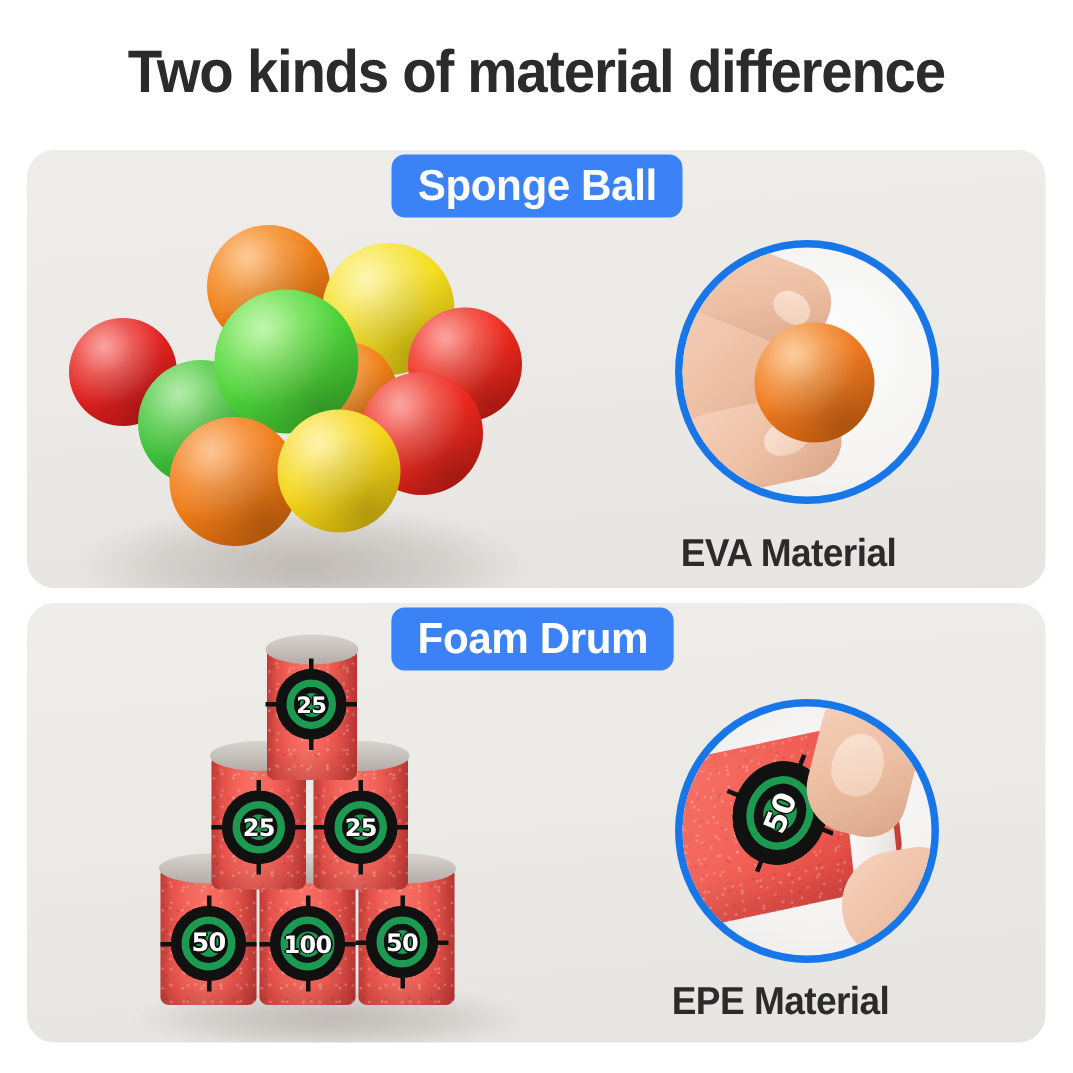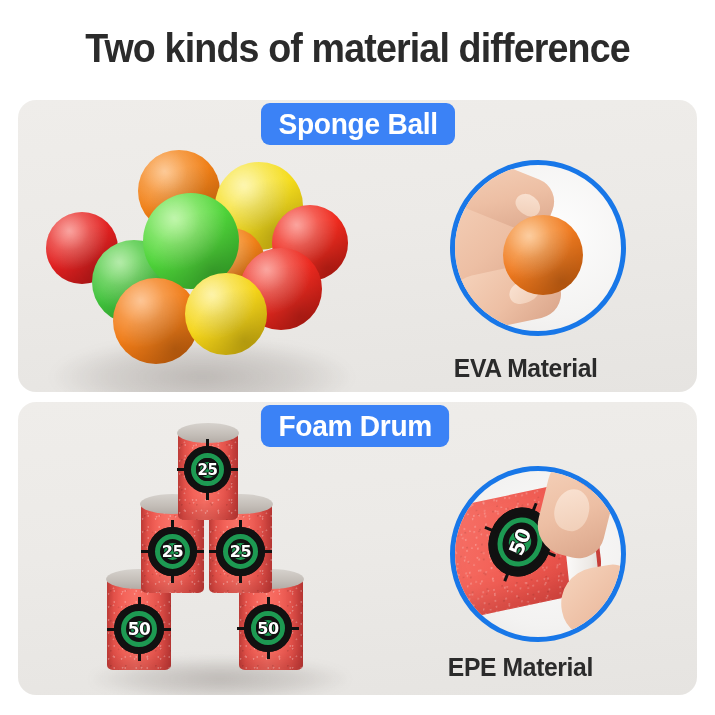--- a/index.html
+++ b/index.html
@@ -264,20 +264,36 @@
         <span class="tick tick-s"></span>
         <span class="tick tick-w"></span>
         <span class="tick tick-e"></span>
         <span class="ring-green-outer"></span>
         <span class="ring-black-mid"></span>
         <span class="ring-green-inner"></span>
         <span class="score" style="font-size:17px;">50</span>
       </div>
     </div>
 
+    <div class="drum" style="left:155px; top:176px; width:64px; height:92px;">
+      <div class="drum-body">
+        <div class="foam-speckle"></div>
+      </div>
+      <div class="drum-top"></div>
+      <div class="target" style="left:7px; top:26px; width:50px; height:50px;">
+        <span class="tick tick-n"></span>
+        <span class="tick tick-s"></span>
+        <span class="tick tick-w"></span>
+        <span class="tick tick-e"></span>
+        <span class="ring-green-outer"></span>
+        <span class="ring-black-mid"></span>
+        <span class="ring-green-inner"></span>
+        <span class="score" style="font-size:16px;">100</span>
+      </div>
+    </div>
 
     <div class="drum" style="left:221px; top:176px; width:64px; height:92px;">
       <div class="drum-body">
         <div class="foam-speckle"></div>
       </div>
       <div class="drum-top"></div>
       <div class="target" style="left:5px; top:26px; width:48px; height:48px;">
         <span class="tick tick-n"></span>
         <span class="tick tick-s"></span>
         <span class="tick tick-w"></span>

